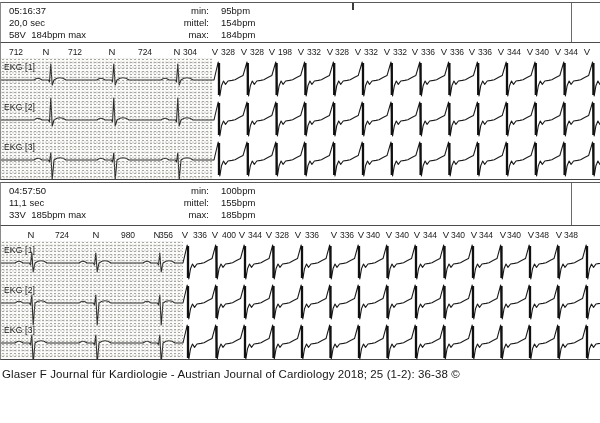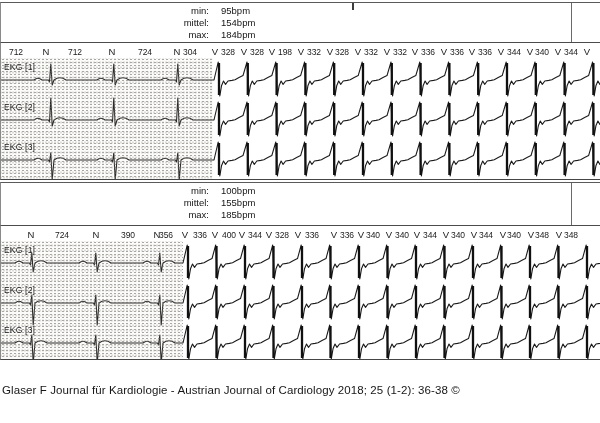--- a/index.html
+++ b/index.html
@@ -17,30 +17,35 @@
   .ann{position:absolute;bottom:1px;transform:translateX(-50%);font-size:8.5px;color:#1a1a1a;}
   .ann-letter{font-size:9.5px;}
   .traces{position:relative;border-bottom:1px solid #454545;border-left:1px solid #8a8a8a;background:#fff;}
   .speckle{position:absolute;top:0;bottom:0;left:0;background-color:rgba(205,202,192,.14);
     background-image:radial-gradient(#6f6e66 .6px,transparent .75px),
                      radial-gradient(#98948a .5px,transparent .7px);
     background-size:4px 3px,3px 5px;background-position:0 0,1.5px 2px;opacity:.6;}
   .lead{position:absolute;left:3px;font-size:8.5px;color:#1d1d1d;letter-spacing:.2px;}
   svg{display:block;}
   .scan-tick{position:absolute;left:352px;top:0;width:2px;height:8px;background:#3c3c3c;}
-  .caption{position:absolute;left:2px;top:384px;font-size:11.5px;color:#161616;letter-spacing:.1px;}
+  .caption{position:absolute;left:2px;top:368px;font-size:11.5px;color:#161616;letter-spacing:.1px;}
 </style>
 </head>
 <body>
 
 <div class="figure">
 
   <div class="strip" style="top:2px">
     <div class="scan-tick"></div>
     <div class="hdr">
+      <div class="hdr-left">
+        <div>05:16:37</div>
+        <div>20,0 sec</div>
+        <div>58V  184bpm max</div>
+      </div>
       <div class="hdr-stats">
         <div class="stat-lbl">min:</div>
         <div class="stat-val">95bpm</div>
         <div class="stat-lbl">mittel:</div>
         <div class="stat-val">154bpm</div>
         <div class="stat-lbl">max:</div>
         <div class="stat-val">184bpm</div>
       </div>
     </div>
     <div class="annot">
@@ -86,34 +91,39 @@
           <path d="M218.0 5 L218.0 37 M246.8 5 L246.8 37 M275.6 5 L275.6 37 M304.4 5 L304.4 37 M333.2 5 L333.2 37 M362.0 5 L362.0 37 M390.8 5 L390.8 37 M419.6 5 L419.6 37 M448.4 5 L448.4 37 M477.2 5 L477.2 37 M506.0 5 L506.0 37 M534.8 5 L534.8 37 M563.6 5 L563.6 37 M592.4 5 L592.4 37 M218.0 45 L218.0 77 M246.8 45 L246.8 77 M275.6 45 L275.6 77 M304.4 45 L304.4 77 M333.2 45 L333.2 77 M362.0 45 L362.0 77 M390.8 45 L390.8 77 M419.6 45 L419.6 77 M448.4 45 L448.4 77 M477.2 45 L477.2 77 M506.0 45 L506.0 77 M534.8 45 L534.8 77 M563.6 45 L563.6 77 M592.4 45 L592.4 77 M218.0 85 L218.0 117 M246.8 85 L246.8 117 M275.6 85 L275.6 117 M304.4 85 L304.4 117 M333.2 85 L333.2 117 M362.0 85 L362.0 117 M390.8 85 L390.8 117 M419.6 85 L419.6 117 M448.4 85 L448.4 117 M477.2 85 L477.2 117 M506.0 85 L506.0 117 M534.8 85 L534.8 117 M563.6 85 L563.6 117 M592.4 85 L592.4 117 " fill="none" stroke="#101010" stroke-width="2.3"></path>
         </svg>
       <span class="lead" style="top:4px">EKG [1]</span>
       <span class="lead" style="top:44px">EKG [2]</span>
       <span class="lead" style="top:84px">EKG [3]</span>
     </div>
   </div>
 
   <div class="strip" style="top:182px">
     <div class="hdr" style="height:42px">
+      <div class="hdr-left">
+        <div>04:57:50</div>
+        <div>11,1 sec</div>
+        <div>33V  185bpm max</div>
+      </div>
       <div class="hdr-stats">
         <div class="stat-lbl">min:</div>
         <div class="stat-val">100bpm</div>
         <div class="stat-lbl">mittel:</div>
         <div class="stat-val">155bpm</div>
         <div class="stat-lbl">max:</div>
         <div class="stat-val">185bpm</div>
       </div>
     </div>
     <div class="annot">
         <span class="ann ann-letter" style="left: 30px;">N</span>
         <span class="ann" style="left: 61px;">724</span>
         <span class="ann ann-letter" style="left: 95px;">N</span>
-        <span class="ann" style="left: 127px;">390</span>
+        <span class="ann" style="left: 127px;">980</span>
         <span class="ann ann-letter" style="left: 156px;">N</span>
         <span class="ann" style="left: 165px;">356</span>
         <span class="ann ann-letter" style="left: 184px;">V</span>
         <span class="ann" style="left: 199px;">336</span>
         <span class="ann ann-letter" style="left: 214px;">V</span>
         <span class="ann" style="left: 228px;">400</span>
         <span class="ann ann-letter" style="left: 241px;">V</span>
         <span class="ann" style="left: 254px;">344</span>
         <span class="ann ann-letter" style="left: 268px;">V</span>
         <span class="ann" style="left: 281px;">328</span>

